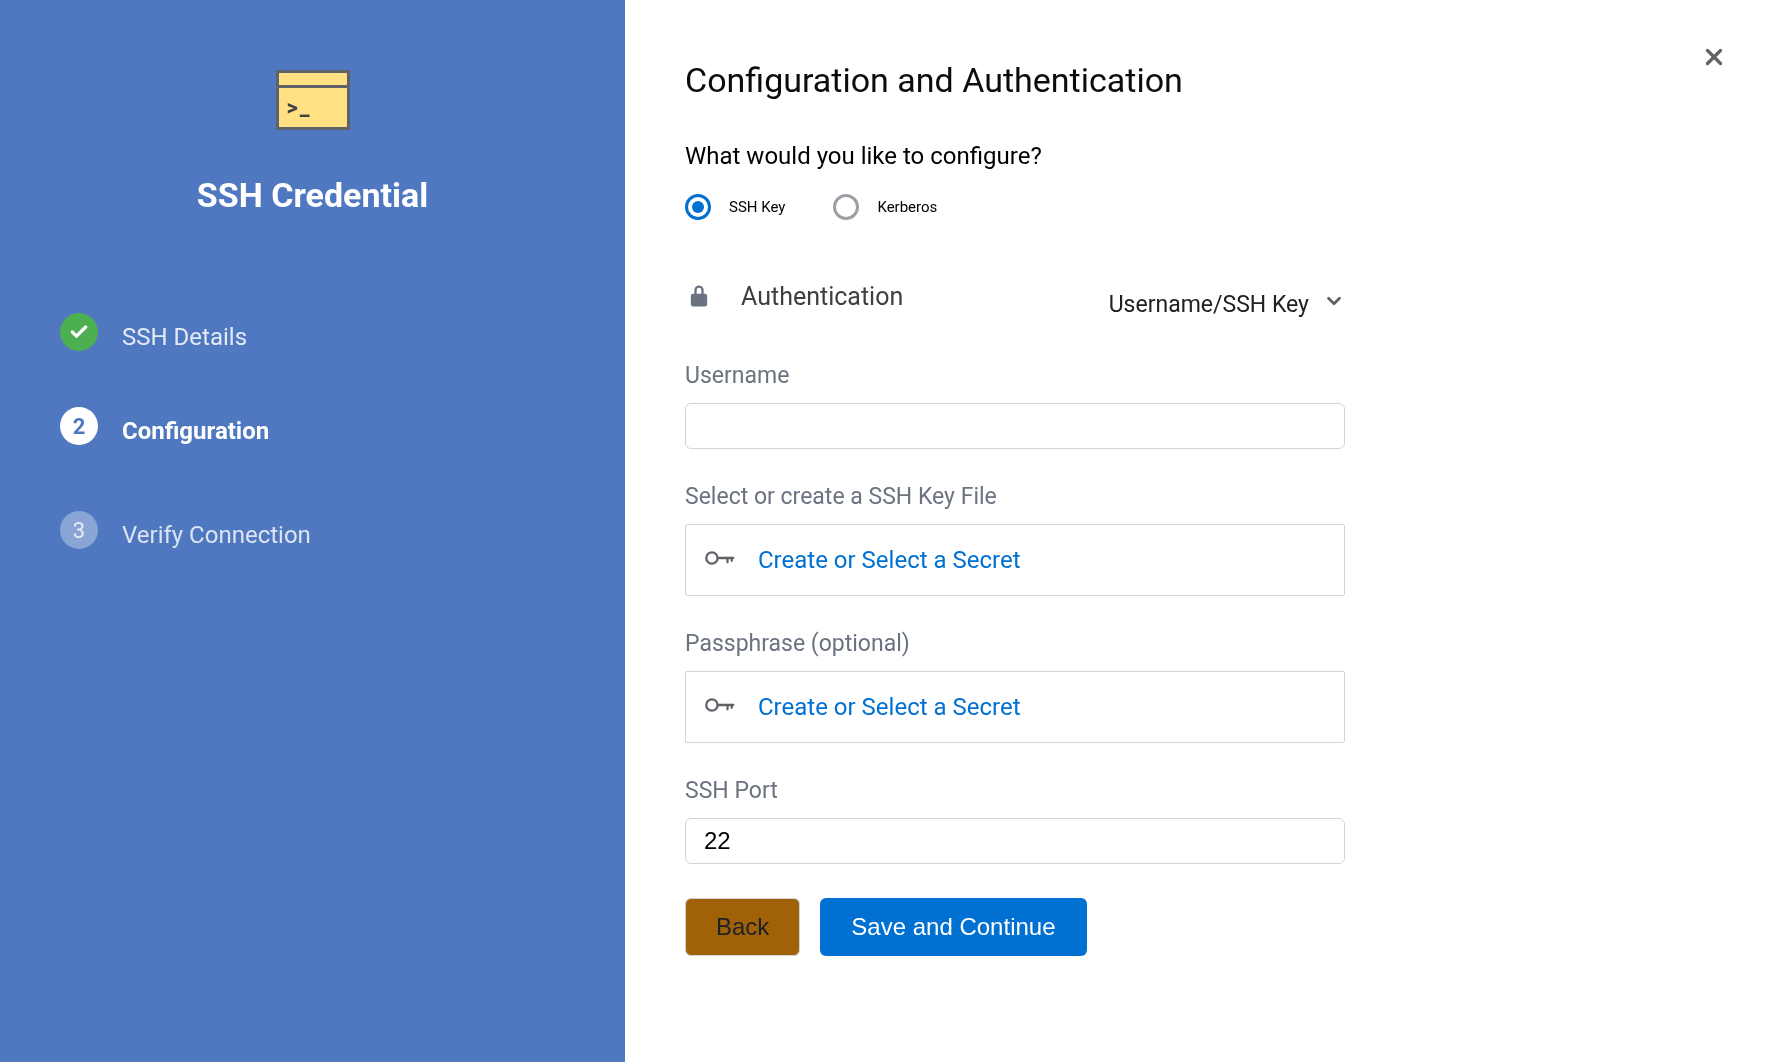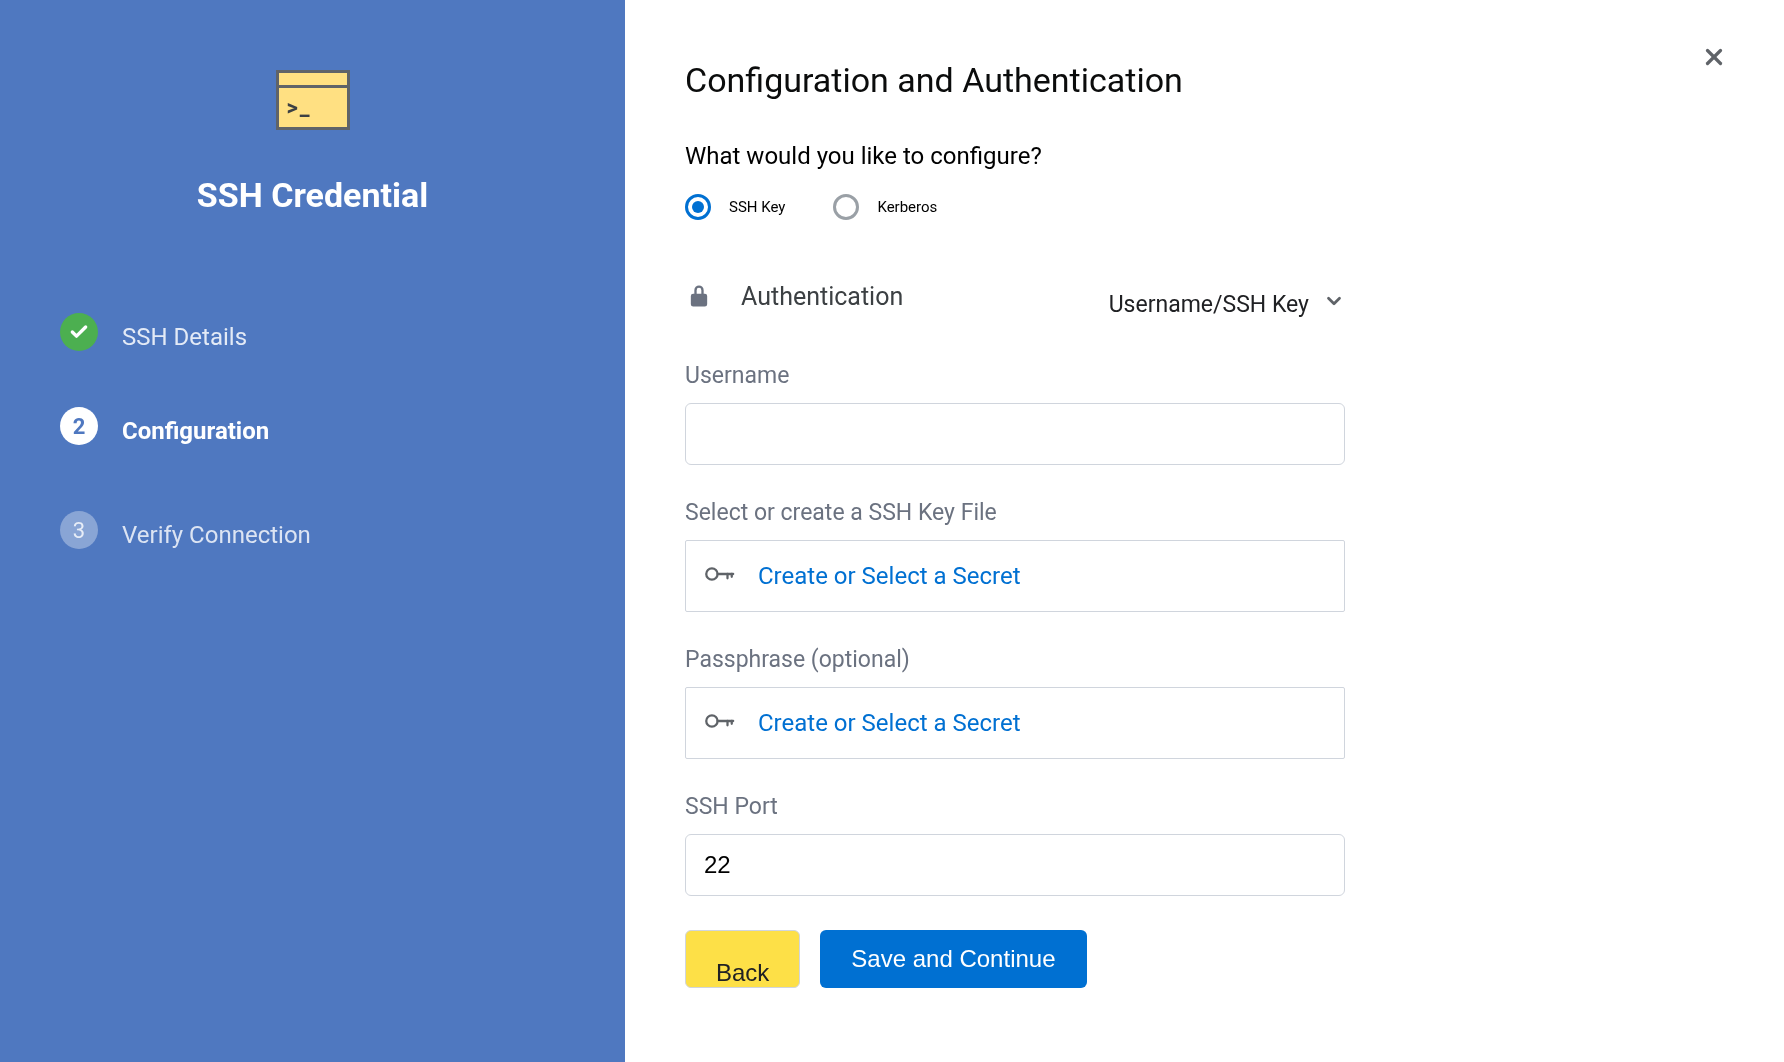--- a/index.html
+++ b/index.html
@@ -173,21 +173,21 @@
     .form-label {
       display:block;
       font-size: 23px;
       color: #6b7280;
       margin-bottom: 14px;
     }
     .text-input {
       width: 100%;
       border: 1px solid #d0d5dd;
       border-radius: 6px;
-      height: 62px;
+      height: 46px;
       font-size: 24px;
       padding: 0 18px;
       outline: none;
     }
     .secret-picker {
       width:100%;
       border:1px solid #d0d5dd;
       border-radius:2px;
       height:72px;
       display:flex;
@@ -209,24 +209,23 @@
       height:58px;
       padding:0 30px;
       border-radius:6px;
       font-size:24px;
       cursor:pointer;
       border:1px solid transparent;
       display:flex;
       align-items:center;
     }
     .btn-secondary {
-      background:#fde047;
+      background:#a16207;
       border-color:#d0d5dd;
       color:#202124;
-      align-items:flex-end;
     }
     .btn-primary {
       background:#0070d2;
       color:#fff;
     }
   </style>
 </head>
 <body>
 
 <aside class="sidebar">

